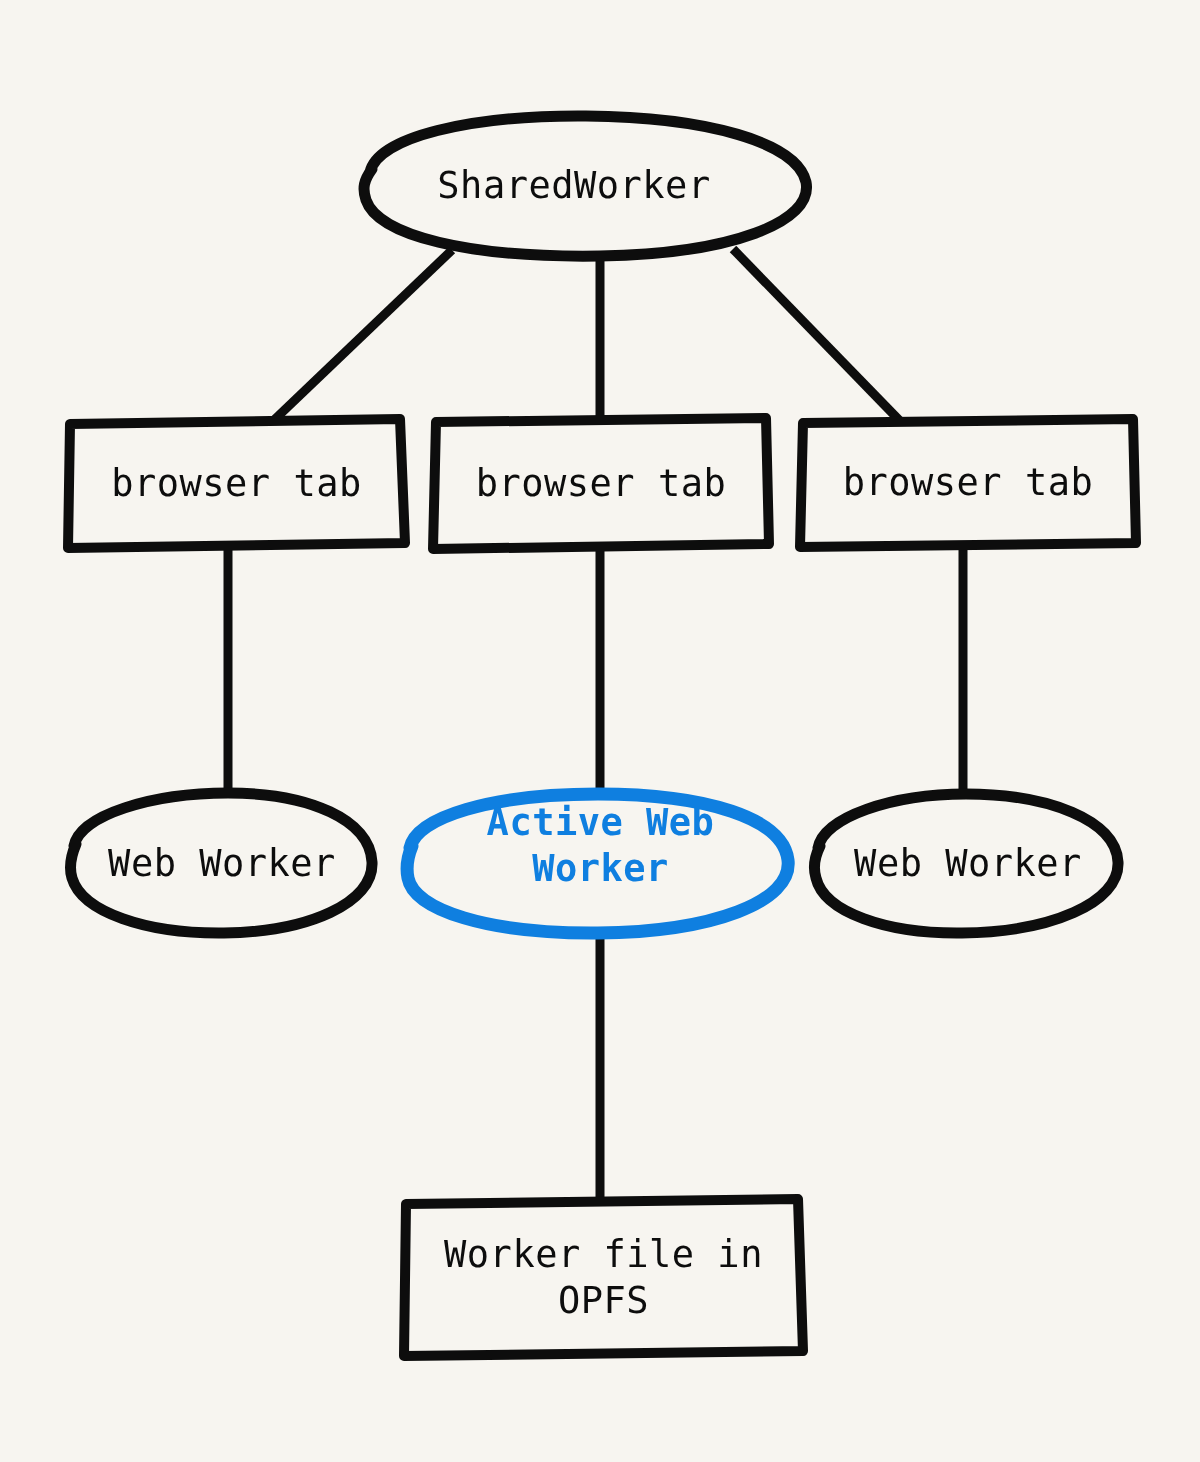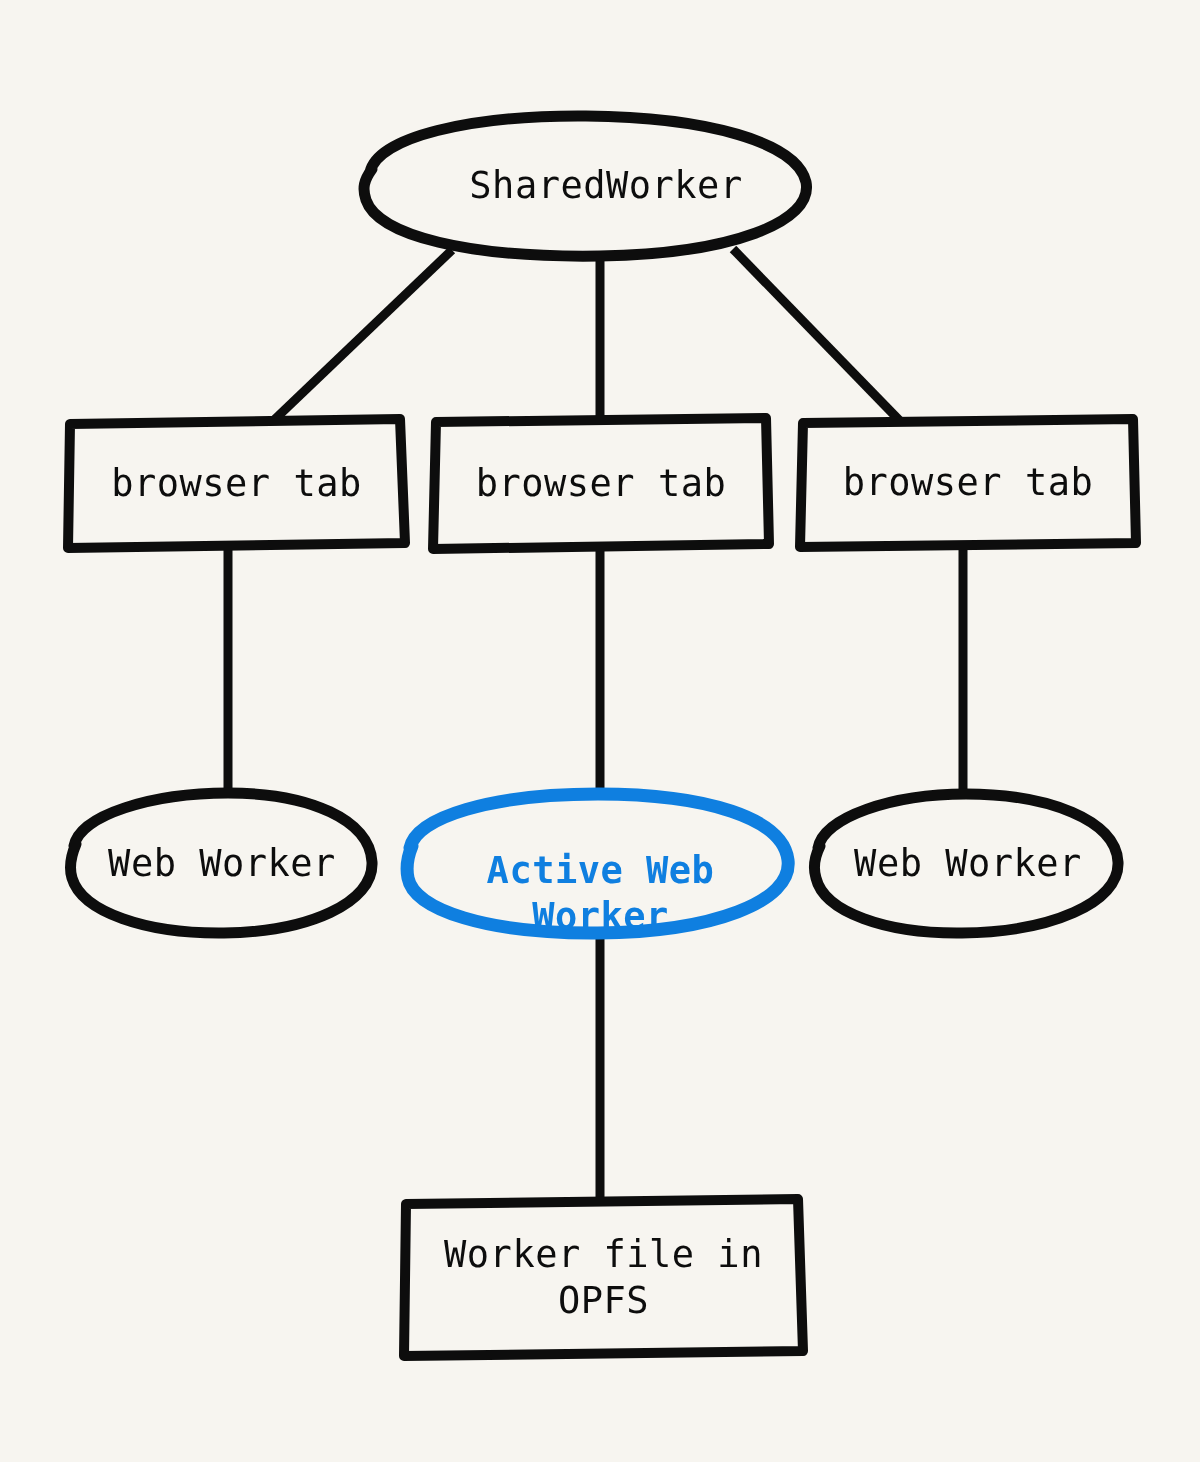--- a/index.html
+++ b/index.html
@@ -129,31 +129,31 @@
 
     <g>
       <path fill="#f7f5f0" stroke="#0d0d0d" stroke-width="10" stroke-linecap="round" stroke-linejoin="round" d="M 406 1204
                L 798 1199
                L 803 1351
                L 404 1356
                Z"></path>
     </g>
   </svg>
 
-  <div class="node-label" style="left:386px; top:116px; width:440px; height:140px;">SharedWorker</div>
+  <div class="node-label" style="left:354px; top:116px; width:440px; height:140px;">SharedWorker</div>
 
   <div class="node-label" style="left:68px; top:419px; width:337px; height:129px;">browser tab</div>
 
   <div class="node-label" style="left:433px; top:418px; width:336px; height:131px;">browser tab</div>
 
   <div class="node-label" style="left:800px; top:419px; width:336px; height:128px;">browser tab</div>
 
   <div class="node-label" style="left:72px; top:793px; width:300px; height:141px;">Web Worker</div>
 
-  <div class="node-label accent" style="left:408px; top:824px; width:385px; height:140px;">Active Web
+  <div class="node-label accent" style="left:408px; top:776px; width:385px; height:140px;">Active Web
 Worker</div>
 
   <div class="node-label" style="left:816px; top:793px; width:304px; height:141px;">Web Worker</div>
 
   <div class="node-label" style="left:404px; top:1199px; width:399px; height:157px;">Worker file in
 OPFS</div>
 
 </div>
 
 </body></html>

